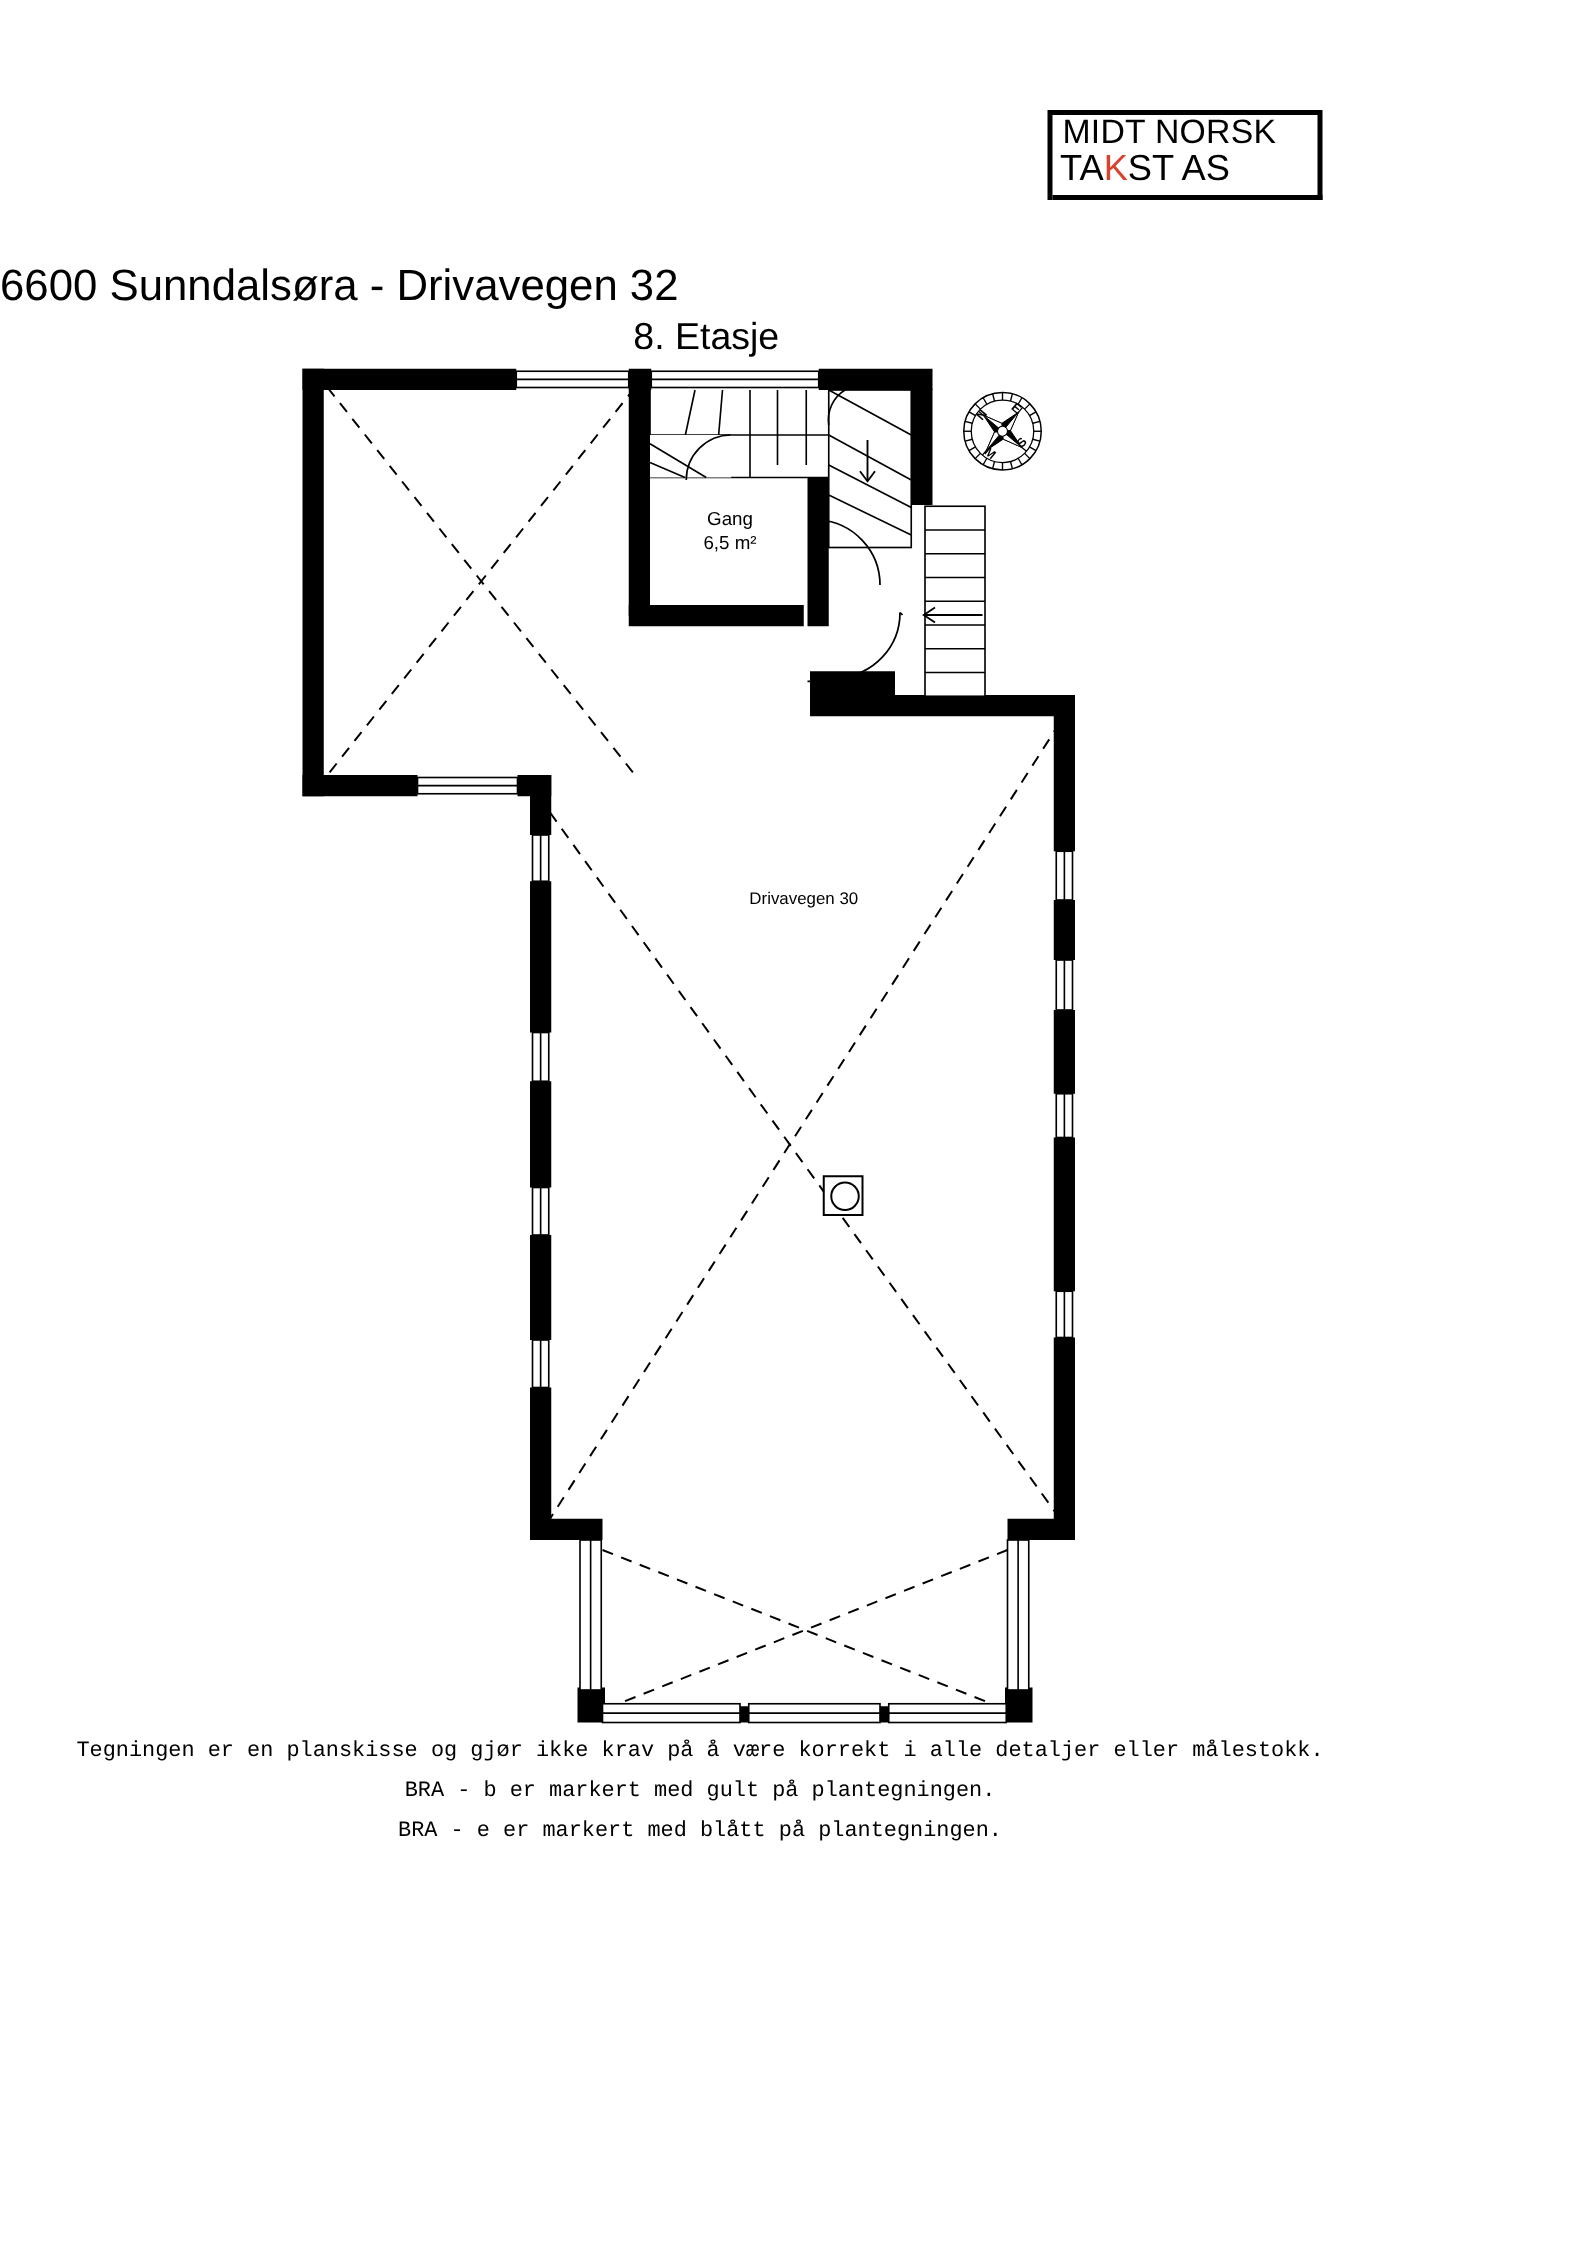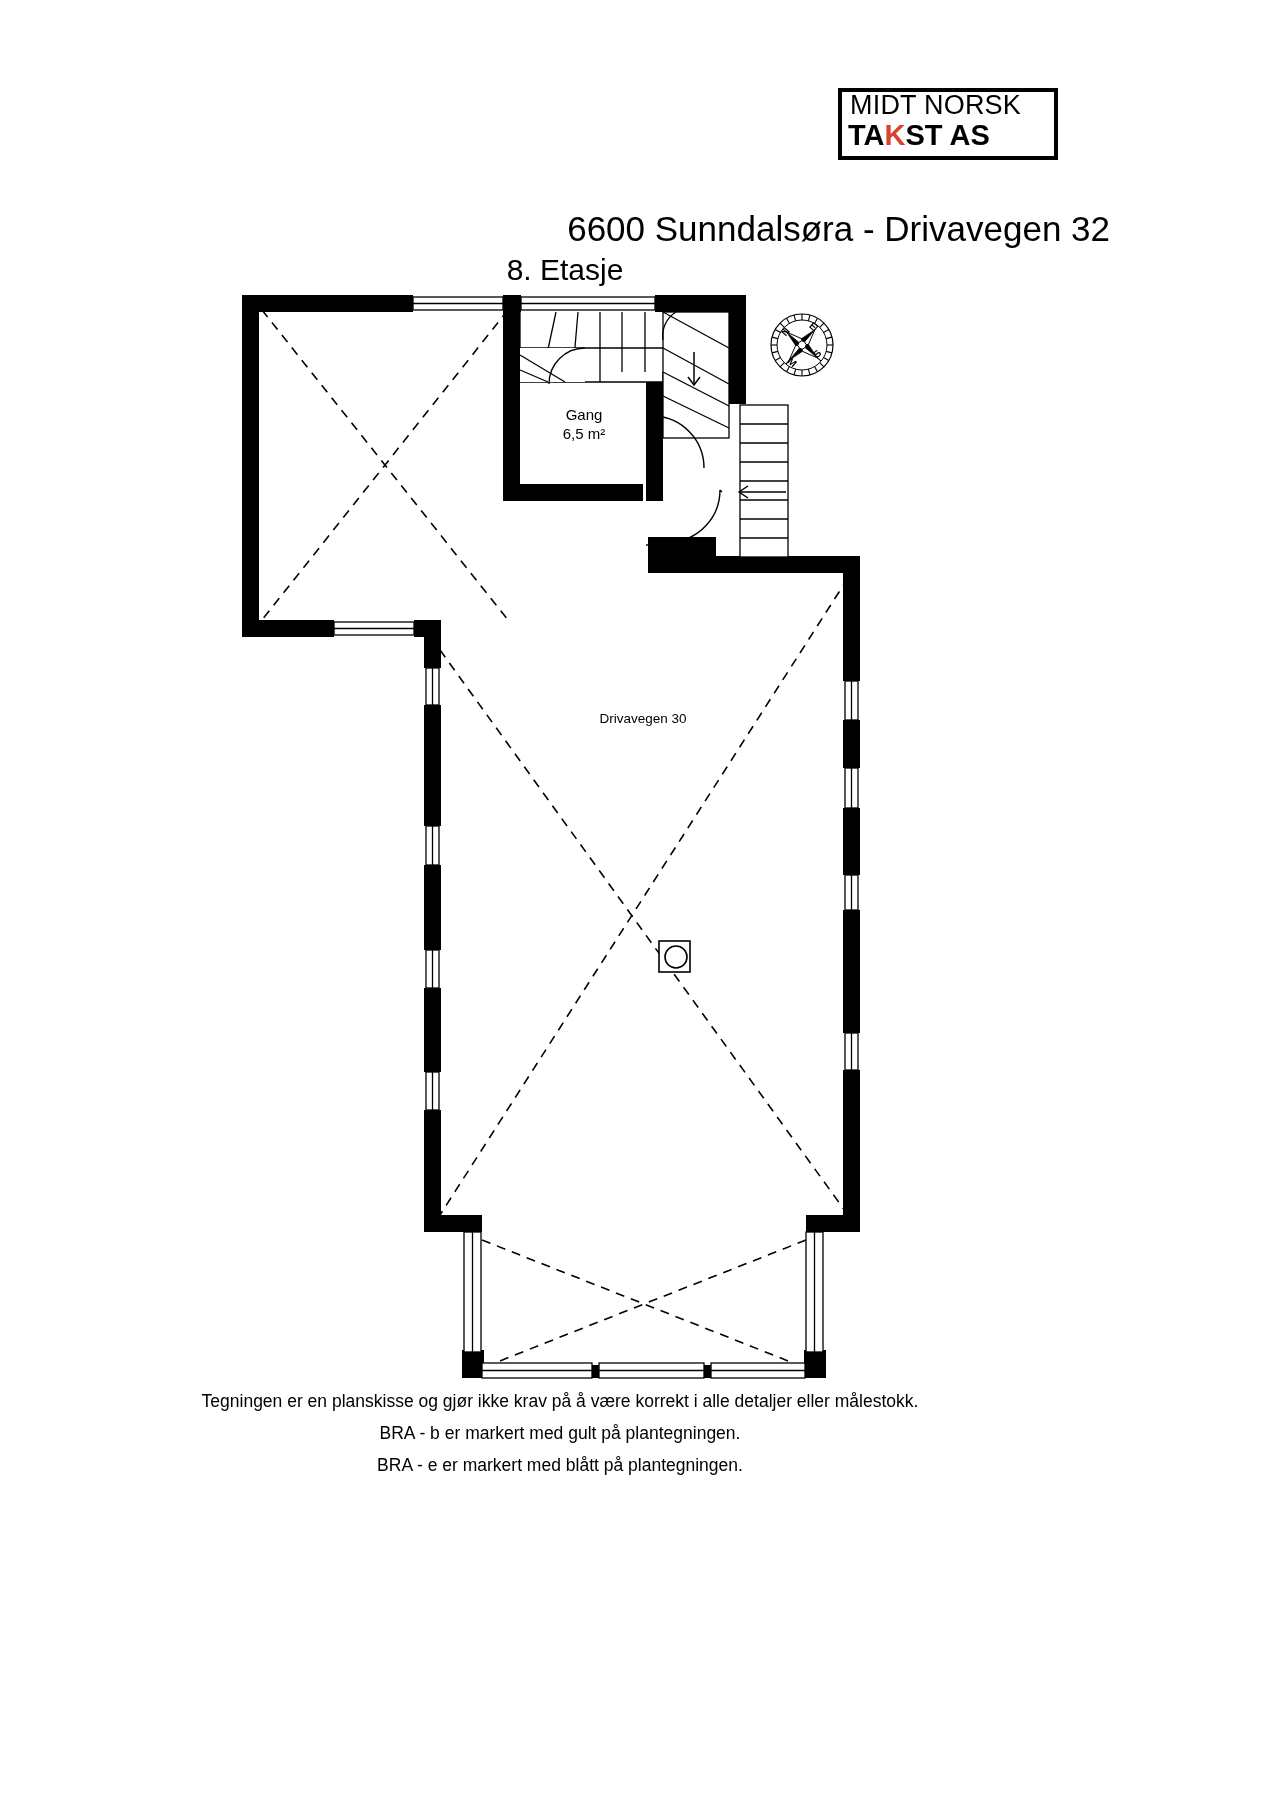--- a/index.html
+++ b/index.html
@@ -53,32 +53,32 @@
     left: 12px; top: 1px;
     font-size: 27px;
     letter-spacing: 0.2px;
     line-height: 32px;
     white-space: nowrap;
   }
   #logo-line2 {
     position: absolute;
     left: 10px; top: 30px;
     font-size: 29px;
-    font-weight: bold;
+    font-weight: normal;
     line-height: 34px;
     white-space: nowrap;
   }
   .logo-k-red { color: #d9422b; }
 
   
   #plan-title {
     position: absolute;
     left: 0; top: 208px;
     width: 1110px;
-    text-align: right;
+    text-align: left;
     font-size: 35px;
     line-height: 42px;
     white-space: nowrap;
   }
   #plan-subtitle {
     position: absolute;
     left: 0; top: 252px;
     width: 1130px;
     text-align: center;
     font-size: 30px;
@@ -94,20 +94,21 @@
     height: 1800px;
   }
 
   
   #footer {
     position: absolute;
     left: 0;
     top: 1385px;
     width: 1120px;
     text-align: center;
+    font-family: Liberation Mono, monospace;
   }
   #footer .foot-line {
     font-size: 17.5px;
     line-height: 32px;
     white-space: nowrap;
   }
   #footer .foot-line.first { font-size: 17.5px; }
 </style>
 </head>
 <body>

